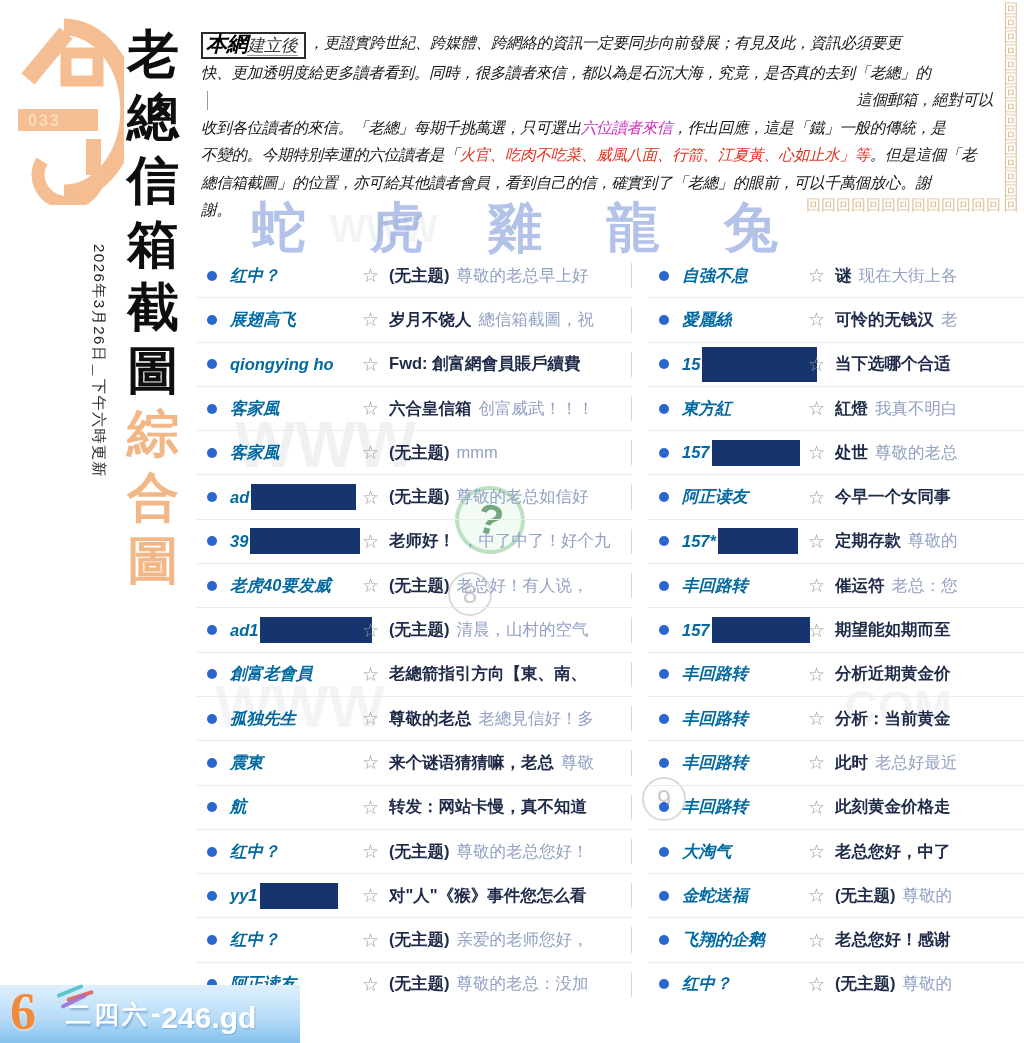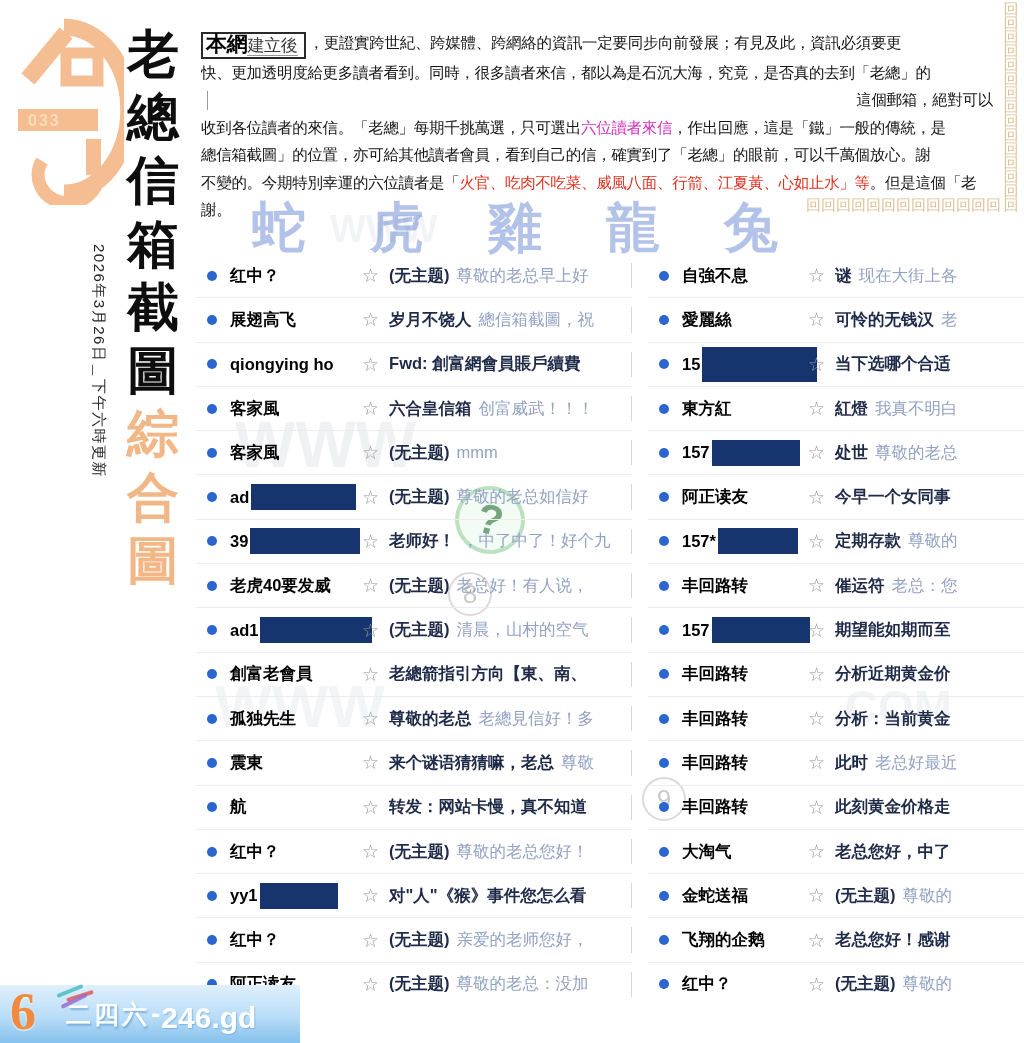--- a/index.html
+++ b/index.html
@@ -15,21 +15,21 @@
   #vdate{position:absolute;left:108px;top:244px;transform-origin:0 0;transform:rotate(90deg);
          white-space:nowrap;font-size:15px;color:#222;letter-spacing:1.5px;}
 
   
   .pattern{color:#debe92;font-size:15px;line-height:14px;letter-spacing:0;user-select:none;}
   #pattern-v{position:absolute;right:3px;top:2px;width:20px;display:flex;flex-direction:column;gap:0px;text-align:center;}
   #pattern-h{position:absolute;left:806px;top:198px;display:flex;gap:0px;}
 
   
   #paragraph{position:absolute;left:201px;top:29px;width:792px;font-family:"Liberation Serif",serif;
-             font-size:15.5px;line-height:27.4px;color:#141414;letter-spacing:-0.3px;}
+             font-size:15.5px;line-height:27.4px;color:#141414;letter-spacing:-0.3px;font-style:italic;}
   .p-line{white-space:nowrap;overflow:hidden;}
   .p-line.flex{display:flex;align-items:center;}
   .intro-box{display:inline-block;border:2px solid #2a2a2a;padding:0 6px 1px 3px;margin-right:3px;
              line-height:21px;vertical-align:-3px;}
   .intro-big{font-size:21px;font-weight:bold;color:#000;}
   .intro-rest{font-size:17px;color:#3a3a3a;border-bottom:1px solid #999;}
   .answer-gap{flex:1;height:19px;border-left:1px solid #9a9a9a;margin:0 8px 0 6px;}
   .magenta{color:#cf2fbe;}
   .red{color:#e0301f;}
 
@@ -46,22 +46,22 @@
          color:rgba(150,150,150,.5);font-size:26px;display:flex;align-items:center;justify-content:center;pointer-events:none;}
   #c8{left:448px;top:572px;} #c9{left:642px;top:777px;}
 
   
   .mail{position:absolute;top:254px;overflow:hidden;background:transparent;}
   #mail-left{left:196px;width:436px;height:752px;}
   #mail-right{left:648px;width:376px;height:752px;}
   .mail-row{height:43.3px;display:flex;align-items:center;border-bottom:1px solid #ececec;position:relative;}
   #mail-left .mail-row::after{content:"";position:absolute;right:0;top:9px;bottom:9px;border-right:1px solid #d7d7d7;}
   .dot{width:10px;height:10px;border-radius:50%;background:#2b66cf;margin:0 13px 0 11px;flex:none;}
-  .sender{width:132px;flex:none;font-weight:bold;color:#000000;font-size:16.5px;white-space:nowrap;
-          display:flex;align-items:center;overflow:visible;}
+  .sender{width:132px;flex:none;font-weight:bold;color:#0369a1;font-size:16.5px;white-space:nowrap;
+          display:flex;align-items:center;overflow:visible;font-style:italic;}
   #mail-right .sender{width:126px;}
   .block{display:inline-block;height:26px;background:#16356e;margin-left:2px;flex:none;}
   .block.tall{height:35px;}
   .star{color:#979797;font-size:19px;margin:0 10px 0 0;flex:none;line-height:1;}
   .subj{white-space:nowrap;overflow:hidden;font-size:16.5px;flex:1;}
   .subj .b{font-weight:bold;color:#1e2a48;}
   .subj .p{color:#93a2c4;margin-left:7px;}
 
   
   #footer{position:absolute;left:0;top:985px;width:300px;height:58px;z-index:6;
@@ -145,22 +145,22 @@
     </div>
 
   <div id="paragraph">
       <div class="p-line"><span class="intro-box"><span class="intro-big">本網</span><span class="intro-rest">建立後</span></span><span>，更證實跨世紀、跨媒體、跨網絡的資訊一定要同步向前發展；有見及此，資訊必須要更</span></div>
       <div class="p-line"><span>快、更加透明度給更多讀者看到。同時，很多讀者來信，都以為是石沉大海，究竟，是否真的去到「老總」的</span></div>
       <div class="p-line flex">
         <span class="answer-gap"></span>
         <span>這個郵箱，絕對可以</span>
       </div>
       <div class="p-line"><span>收到各位讀者的來信。「老總」每期千挑萬選，只可選出</span><span class="magenta">六位讀者來信</span><span>，作出回應，這是「鐵」一般的傳統，是</span></div>
+      <div class="p-line"><span>不變的。今期特別幸運的六位讀者是「</span><span class="red">火官、吃肉不吃菜、威風八面、行箭、江夏黃、心如止水」等</span><span>。但是這個「老</span></div>
       <div class="p-line"><span>總信箱截圖」的位置，亦可給其他讀者會員，看到自己的信，確實到了「老總」的眼前，可以千萬個放心。謝</span></div>
-      <div class="p-line"><span>不變的。今期特別幸運的六位讀者是「</span><span class="red">火官、吃肉不吃菜、威風八面、行箭、江夏黃、心如止水」等</span><span>。但是這個「老</span></div>
       <div class="p-line"><span>謝。</span></div>
     </div>
 
   <div id="zodiac">
       <span>蛇</span>
       <span>虎</span>
       <span>雞</span>
       <span>龍</span>
       <span>兔</span>
     </div>

